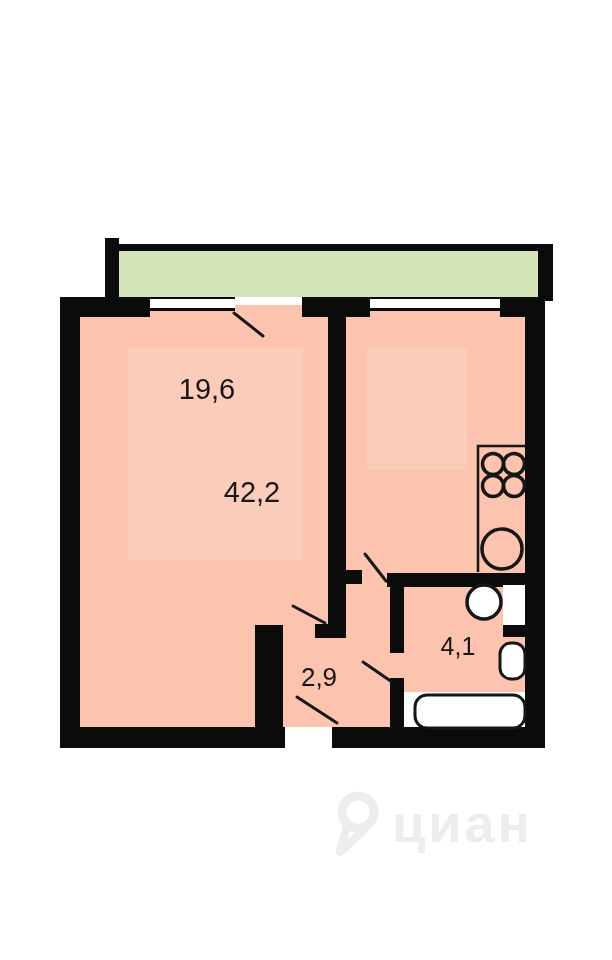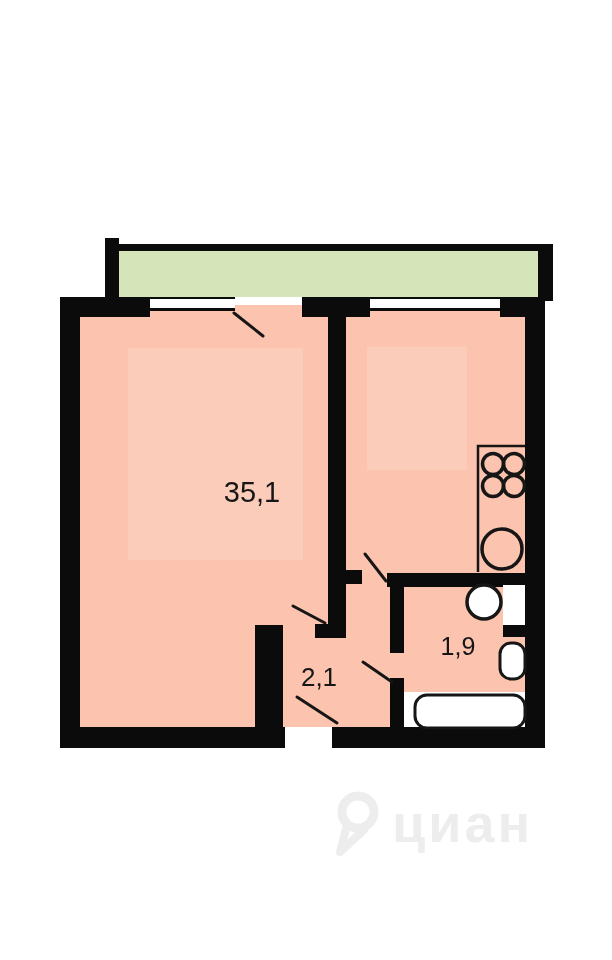--- a/index.html
+++ b/index.html
@@ -86,19 +86,20 @@
     <rect x="500" y="643" width="25" height="36" rx="11" fill="#ffffff" stroke="#161616" stroke-width="3"></rect>
 
     <rect x="415" y="695" width="110" height="33" rx="12" fill="#ffffff" stroke="#161616" stroke-width="3"></rect>
 
     <g stroke="var(--watermark)" fill="none">
       <circle cx="358" cy="812" r="16" stroke-width="9"></circle>
       <path d="M347,825 L340,852 L366,828" stroke-width="8" stroke-linejoin="round"></path>
     </g>
   </svg>
 
-  <div class="area-label" style="left:192px;top:475px;width:120px;height:34px;font-size:29px;line-height:34px;">35,1</div>
-  <div class="area-label" style="left:269px;top:661px;width:100px;height:32px;font-size:26px;line-height:32px;">2,1</div>
-  <div class="area-label" style="left:413px;top:631px;width:90px;height:30px;font-size:25px;line-height:30px;">1,9</div>
+  <div class="area-label" style="left:147px;top:372px;width:120px;height:34px;font-size:29px;line-height:34px;">19,6</div>
+  <div class="area-label" style="left:192px;top:475px;width:120px;height:34px;font-size:29px;line-height:34px;">42,2</div>
+  <div class="area-label" style="left:269px;top:661px;width:100px;height:32px;font-size:26px;line-height:32px;">2,9</div>
+  <div class="area-label" style="left:413px;top:631px;width:90px;height:30px;font-size:25px;line-height:30px;">4,1</div>
 
   <div class="watermark-text" style="left:392px;top:792px;">циан</div>
 
 </div>
 
 </body></html>

